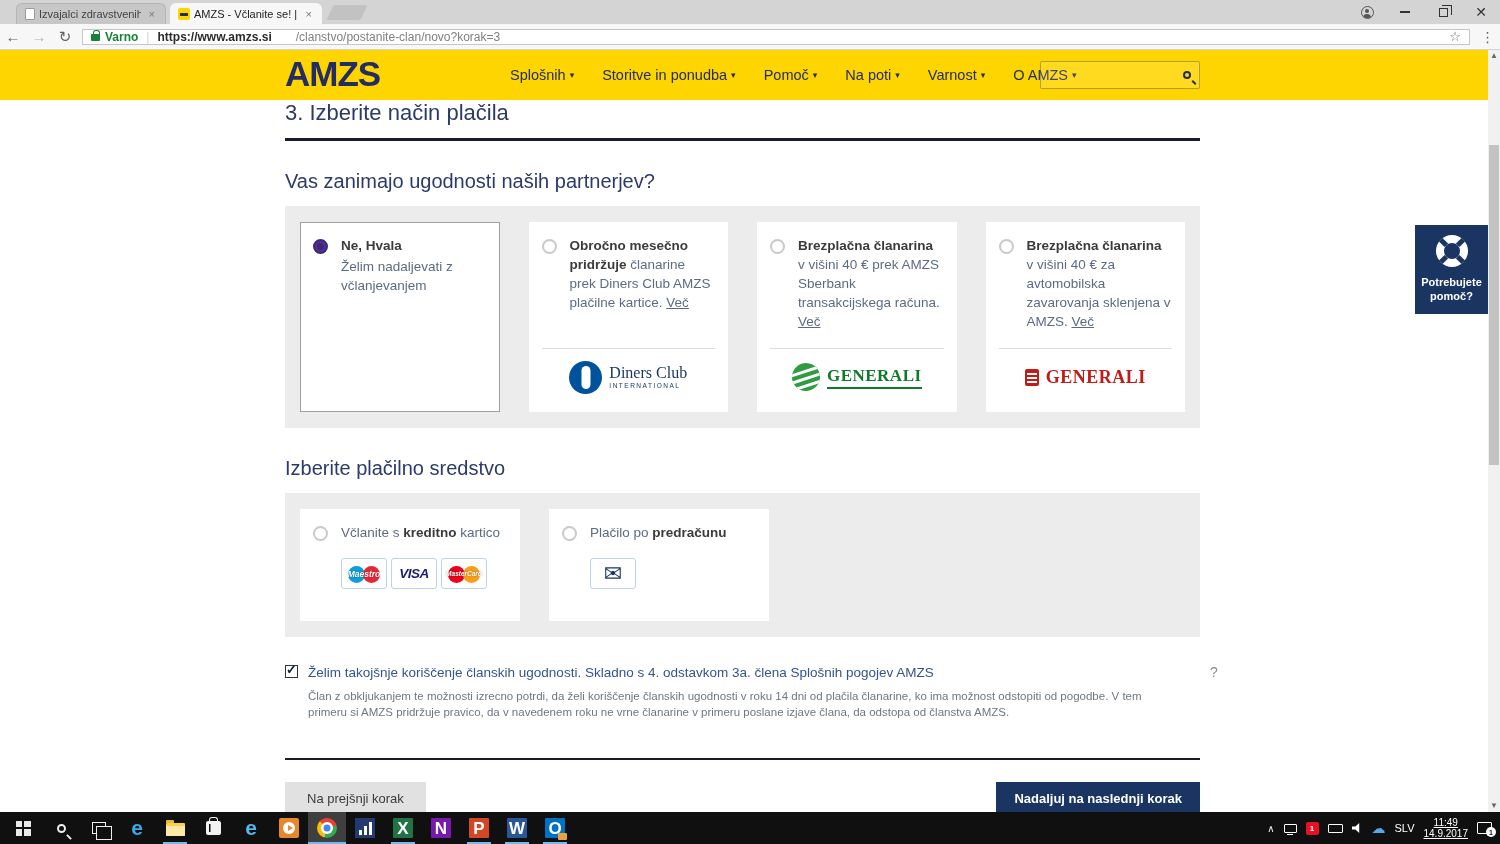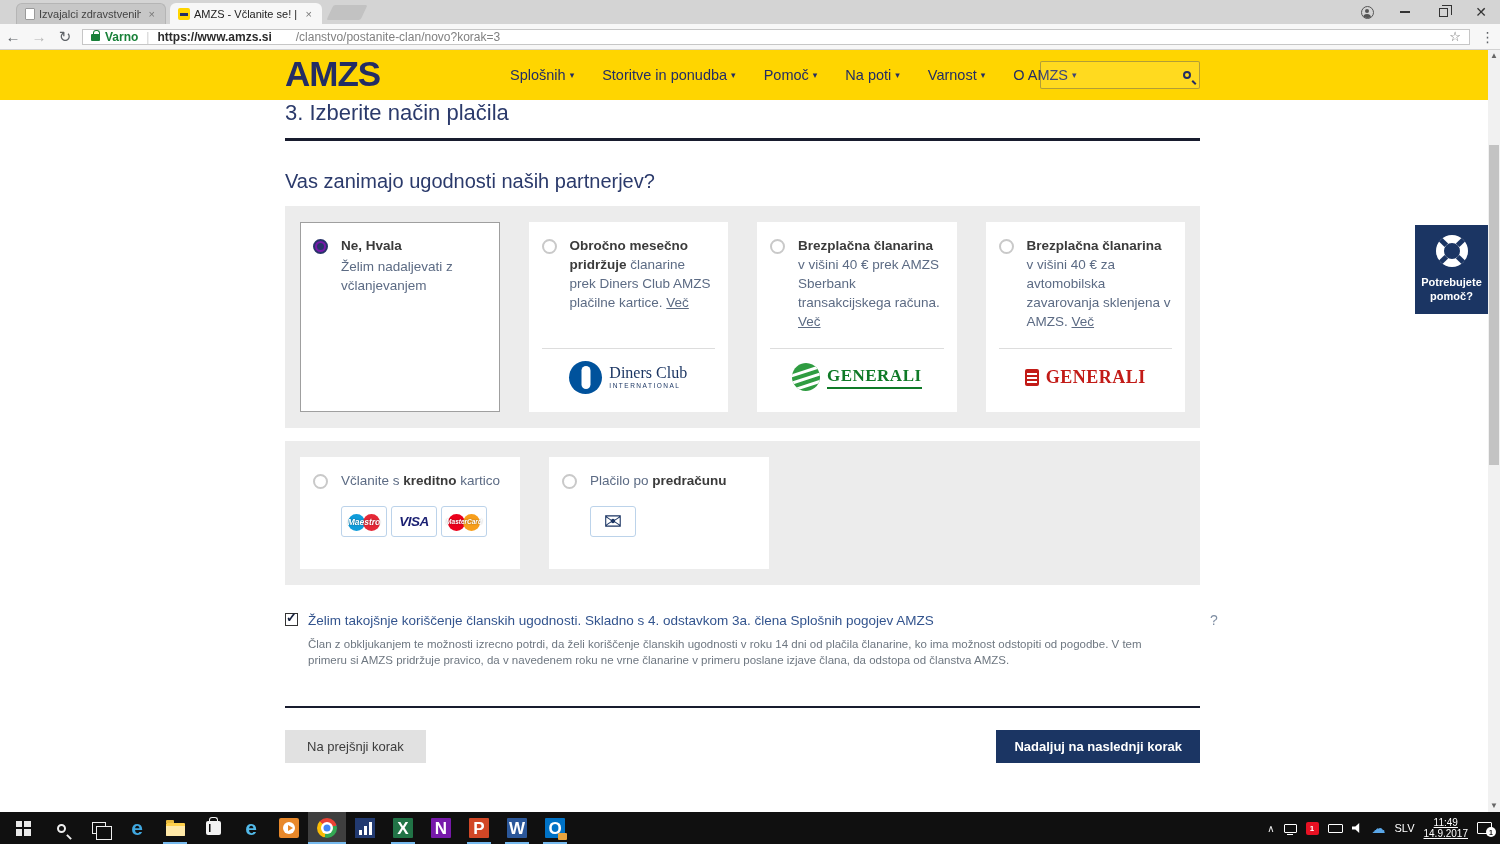--- a/index.html
+++ b/index.html
@@ -295,20 +295,21 @@
           <span class="radio"></span>
           <div class="ptext"><span class="b">Brezplačna članarina</span><span> v višini 40 € za avtomobilska zavarovanja sklenjena v AMZS. </span><a class="vec">Več</a></div>
           <div class="divider"></div>
           <div class="logo-area">
             <span class="gen-crest"></span>
             <span class="gen-name">GENERALI</span>
           </div>
         </div>
       </div>
 
+      <div class="sechead">Izberite plačilno sredstvo</div>
       <div class="graybox">
         <div class="card h112">
           <span class="radio"></span>
           <div class="ptext"><span>Včlanite s </span><span class="b">kreditno</span><span> kartico</span></div>
           <div class="payrow">
             <div class="lbox">
               <span class="circ maestro-l"></span>
                 <span class="circ maestro-r"></span>
               <span class="card-word">Maestro</span>
             </div>

